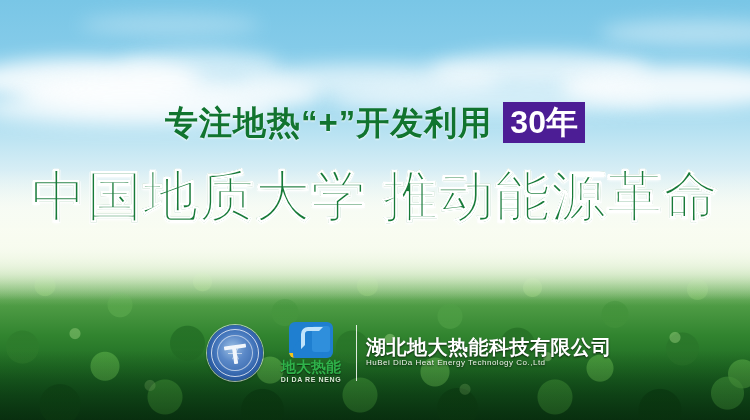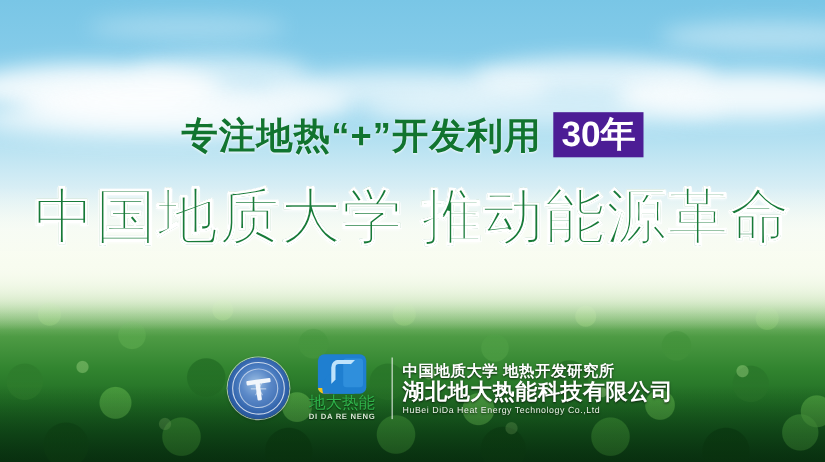--- a/index.html
+++ b/index.html
@@ -333,21 +333,21 @@
     left: 12px; top: 5px;
     width: 14px; height: 14px;
     border: 4px solid #bfe3fb;
     border-right-color: transparent;
     border-bottom-color: transparent;
     border-radius: 7px 0 0 0;
   }
   .brand-cn {
     margin-top: 1px;
     font-size: 15px;
-    font-weight: 400;
+    font-weight: 700;
     color: #2fb24a;
     letter-spacing: 0px;
     line-height: 16px;
     text-shadow: 0 1px 1px rgba(0,0,0,.5);
   }
   .brand-en {
     font-size: 7px;
     font-weight: 700;
     color: #d8e8d4;
     letter-spacing: .6px;
@@ -448,20 +448,19 @@
         <div class="sq"></div>
         <div class="hook"></div>
       </div>
       <div class="brand-cn">地大热能</div>
       <div class="brand-en">DI DA RE NENG</div>
     </div>
 
     <div class="divider"></div>
 
     <div class="org">
-      <div class="org-line1">中国地质大学 地热开发研究所</div>
       <div class="org-line2">湖北地大热能科技有限公司</div>
       <div class="org-line3">HuBei DiDa Heat Energy Technology Co.,Ltd</div>
     </div>
 
   </div>
 
 </div>
 
 </body></html>

